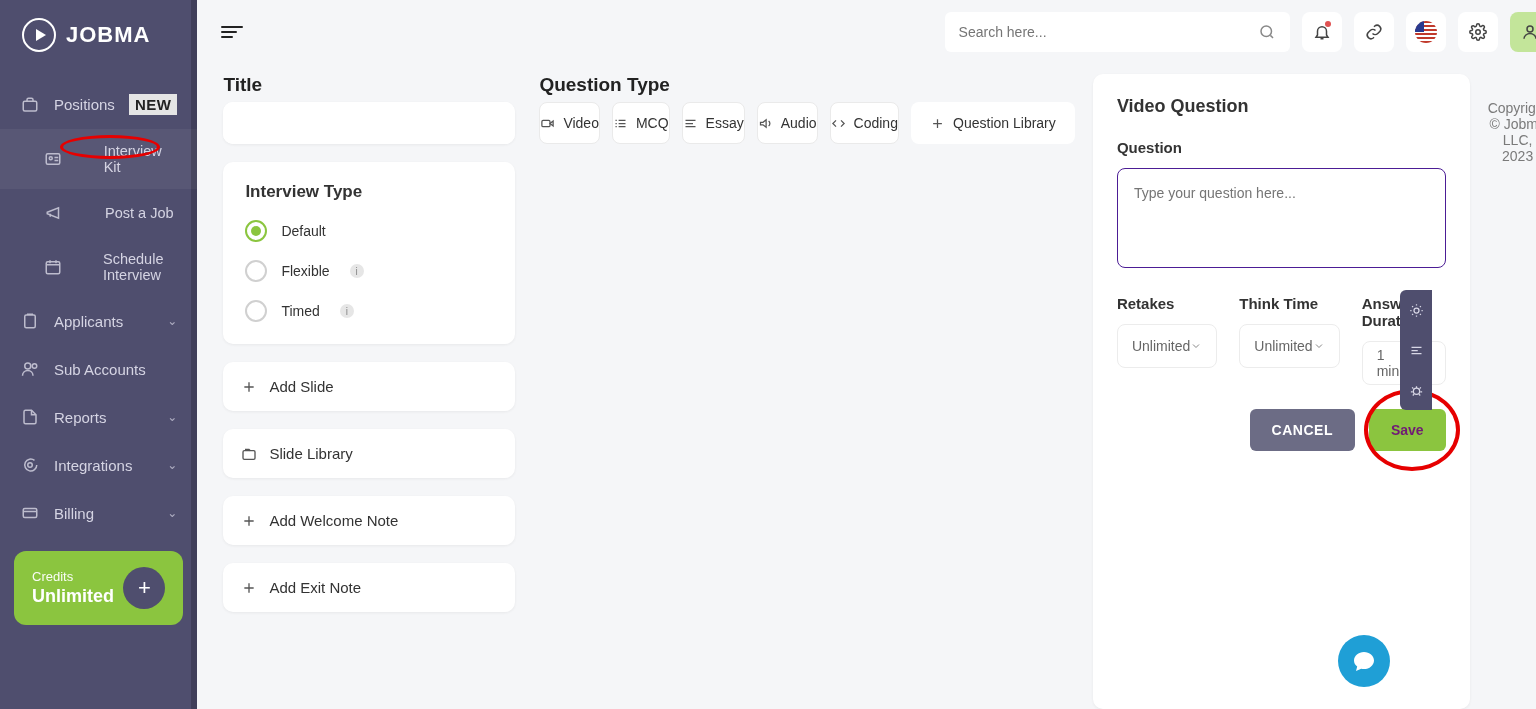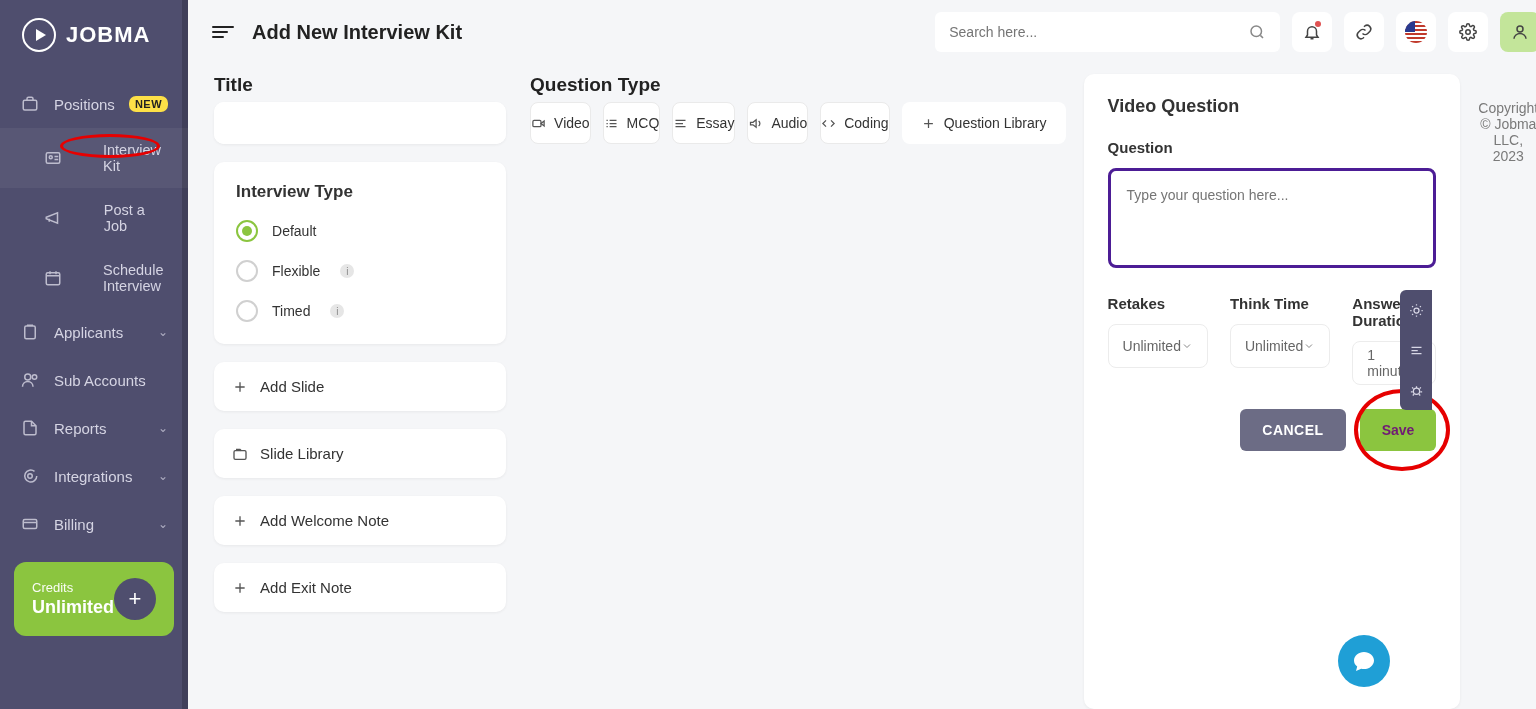--- a/index.html
+++ b/index.html
@@ -11,21 +11,21 @@
   .logo { display:flex; align-items:center; gap:10px; padding: 18px 22px 28px; color:#fff; }
   .logo-icon { width:34px; height:34px; border:2.5px solid #fff; border-radius:50%; display:flex; align-items:center; justify-content:center;}
   .logo-icon::before{content:"";border-left:10px solid #fff;border-top:6px solid transparent;border-bottom:6px solid transparent;margin-left:3px;}
   .logo-text { font-size:22px; font-weight:700; letter-spacing:1px;}
   .nav-item { display:flex; align-items:center; gap:14px; padding: 14px 20px; cursor:pointer; font-size:15px; color:#d5d4e3; position:relative;}
   .nav-item.active { background: #585775;}
   .nav-item .chev { margin-left:auto; font-size:12px; opacity:.7;}
   .nav-icon { width:20px; height:20px; display:flex; align-items:center; justify-content:center; opacity:.9;}
   .nav-icon svg{width:18px;height:18px;stroke:#c9c8d8;fill:none;stroke-width:2;}
   .subnav .nav-item { padding-left: 44px; font-size:14.5px;gap:41px;}
-  .badge-new { background:#fde047; color:#222; font-size:11px; font-weight:700; padding:2px 6px; border-radius:7px; letter-spacing:.5px;}
+  .badge-new { background:#e5e5e5; color:#222; font-size:15px; font-weight:700; padding:2px 6px; border-radius:0; letter-spacing:.5px;}
   .credits-box { margin: 14px; background:#8bc53f; border-radius:12px; padding:16px 18px; color:#fff; display:flex; justify-content:space-between; align-items:center;}
   .plus-circle { width:42px; height:42px; border-radius:50%; background:#4f4e6e; display:flex; align-items:center; justify-content:center; font-size:22px; color:#fff;}
   .sidebar::after{content:"";position:absolute;top:0;right:0;width:6px;height:100%;background:rgba(0,0,0,.18);}
 
   
   .red-circ { position:absolute; border:3px solid #e60000; border-radius:50%; pointer-events:none;}
 
   
   .main { flex:1; display:flex; flex-direction:column; }
   .topbar { display:flex; align-items:center; padding: 12px 24px; gap:18px;}
@@ -63,21 +63,21 @@
   .radio{width:22px;height:22px;border:2.5px solid #d0d0d0;border-radius:50%;display:flex;align-items:center;justify-content:center;}
   .radio.checked{border-color:#8bc53f;}
   .radio.checked::after{content:"";width:10px;height:10px;background:#8bc53f;border-radius:50%;}
   .info-dot{width:14px;height:14px;border-radius:50%;background:#e6e6e6;color:#888;font-size:10px;display:inline-flex;align-items:center;justify-content:center;margin-left:6px;}
   .action-card{padding:16px 18px;display:flex;align-items:center;gap:12px;cursor:pointer;font-size:15px;color:#333;}
   .action-card svg{width:16px;height:16px;stroke:#555;fill:none;stroke-width:2;}
 
   .video-card{padding: 22px 24px 24px;}
   .video-card h3{font-size:18px;font-weight:700;margin-bottom:22px;}
   .label{font-size:15px;font-weight:600;margin-bottom:12px;display:block;}
-  .question-ta{width:100%;height:100px;border:3px solid #4c1d95;border-radius:8px;padding:16px;resize:none;outline:none;font-family:inherit;font-size:14px;}
+  .question-ta{width:100%;height:100px;border:1px solid #4c1d95;border-radius:8px;padding:16px;resize:none;outline:none;font-family:inherit;font-size:14px;}
   .form-row{display:flex;gap:22px;margin-top:24px;}
   .form-col{flex:1;}
   .select{height:44px;border:1px solid #ececec;border-radius:8px;padding:0 14px;display:flex;align-items:center;justify-content:space-between;color:#666;cursor:pointer;background:#fff;}
   .select svg{width:12px;height:12px;stroke:#888;fill:none;stroke-width:2;}
   .btn-row{display:flex;justify-content:flex-end;gap:14px;margin-top:24px;}
   .btn{height:42px;padding:0 22px;border:none;border-radius:6px;font-size:14px;font-weight:600;cursor:pointer;}
   .btn-cancel{background:#6c6c85;color:#fff;letter-spacing:.5px;}
   .btn-save{background:#8bc53f;color:#701a75;}
 
   .footer{text-align:center;color:#7a7a7a;font-size:14px;padding:26px 0 12px;}
@@ -209,21 +209,20 @@
     </div>
   </div>
 
   <div class="main">
     <div class="topbar">
       <div class="hamb">
           <span></span>
           <span></span>
           <span></span>
         </div>
-      <div class="page-title">Add New Interview Kit</div>
       <div class="topbar-right">
         <div class="search-box">
           <input placeholder="Search here..." style="">
           <svg viewBox="0 0 24 24" width="18" height="18" fill="none" stroke="#888" stroke-width="2">
               <circle cx="11" cy="11" r="7"></circle>
               <path d="m20 20-3.5-3.5"></path>
             </svg>
         </div>
         <div class="top-btn">
           <svg viewBox="0 0 24 24">

